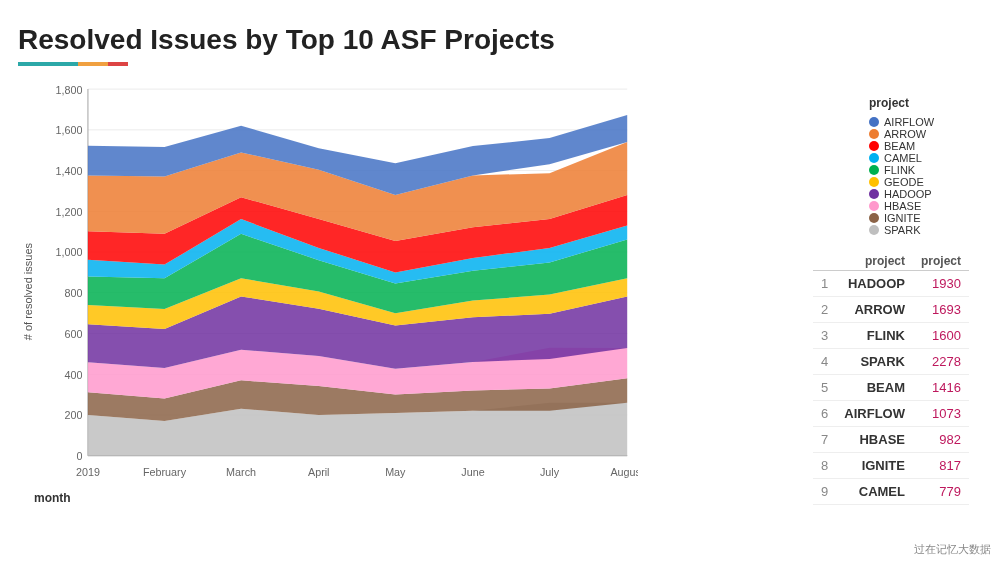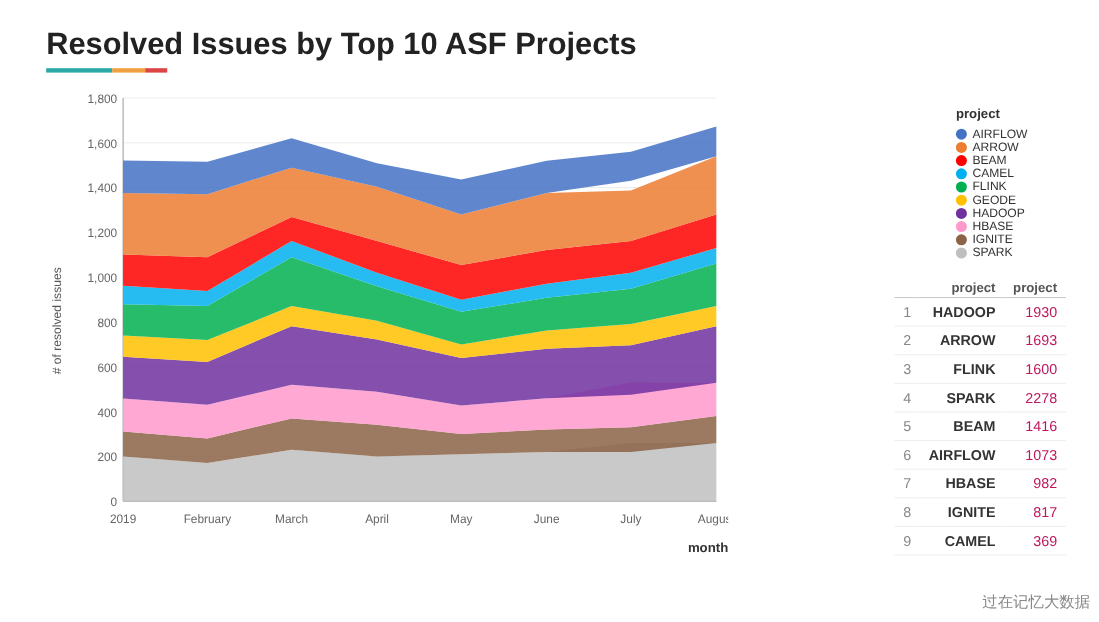--- a/index.html
+++ b/index.html
@@ -6,21 +6,21 @@
     body {
       width: 999px;
       height: 565px;
       background: #ffffff;
       font-family: Arial, sans-serif;
       overflow: hidden;
     }
     .container {
       width: 999px;
       height: 411px;
-      padding: 24px 30px 16px 42px;
+      padding: 24px 30px 16px 18px;
       display: flex;
       flex-direction: column;
       border-radius: 23px;
     }
     .title {
       font-size: 28px;
       font-weight: bold;
       color: #222;
       margin-bottom: 6px;
     }
@@ -67,21 +67,21 @@
     }
     .chart-svg-container {
       flex: 1;
       position: relative;
     }
     svg.chart {
       width: 100%;
       height: 100%;
     }
     .x-axis-label {
-      text-align: right;
+      text-align: left;
       font-size: 12px;
       font-weight: bold;
       color: #333;
       margin-top: 2px;
     }
 
     
     .legend {
       display: flex;
       flex-direction: column;
@@ -495,22 +495,22 @@
       <td>982</td>
     </tr>
               <tr>
       <td>8</td>
       <td>IGNITE</td>
       <td>817</td>
     </tr>
               <tr>
       <td>9</td>
       <td>CAMEL</td>
-      <td>369</td>
+      <td>779</td>
     </tr>
             </tbody>
         </table>
       </div>
     </div>
   </div>
 
-  <div class="watermark" style="position:absolute;bottom:8px;right:8px;font-size:14px;color:#888;">过在记忆大数据</div>
+  <div class="watermark" style="position:absolute;bottom:8px;right:8px;font-size:11px;color:#888;">过在记忆大数据</div>
 </div>
 
 </body></html>

